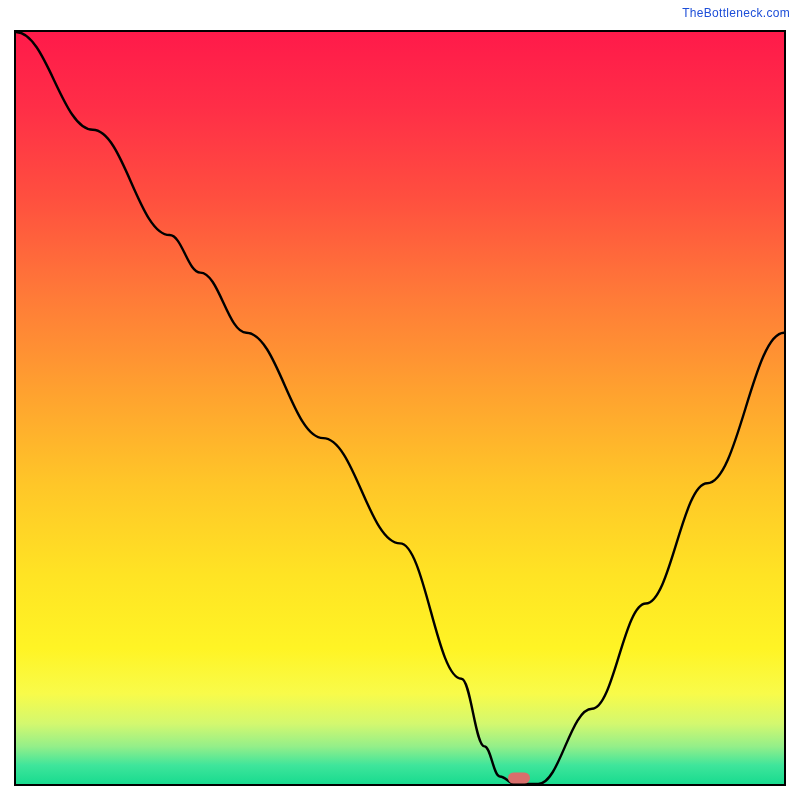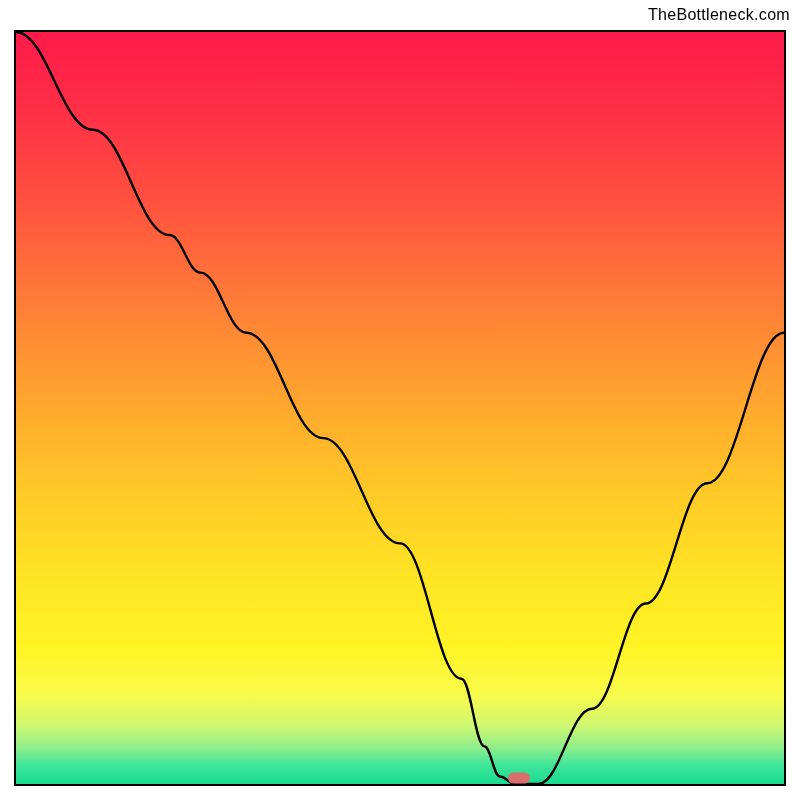--- a/index.html
+++ b/index.html
@@ -13,22 +13,22 @@
   .stage {
     position: relative;
     width: 800px;
     height: 800px;
   }
   .watermark {
     position: absolute;
     top: 6px;
     right: 10px;
     font-family: Arial, Helvetica, sans-serif;
-    font-size: 16px;
-    color: #000000;
+    font-size: 12px;
+    color: #1d4ed8;
     letter-spacing: 0.3px;
     user-select: none;
   }
   .frame {
     position: absolute;
     left: 14px;
     top: 30px;
     width: 772px;
     height: 756px;
     border: 2px solid #000;

